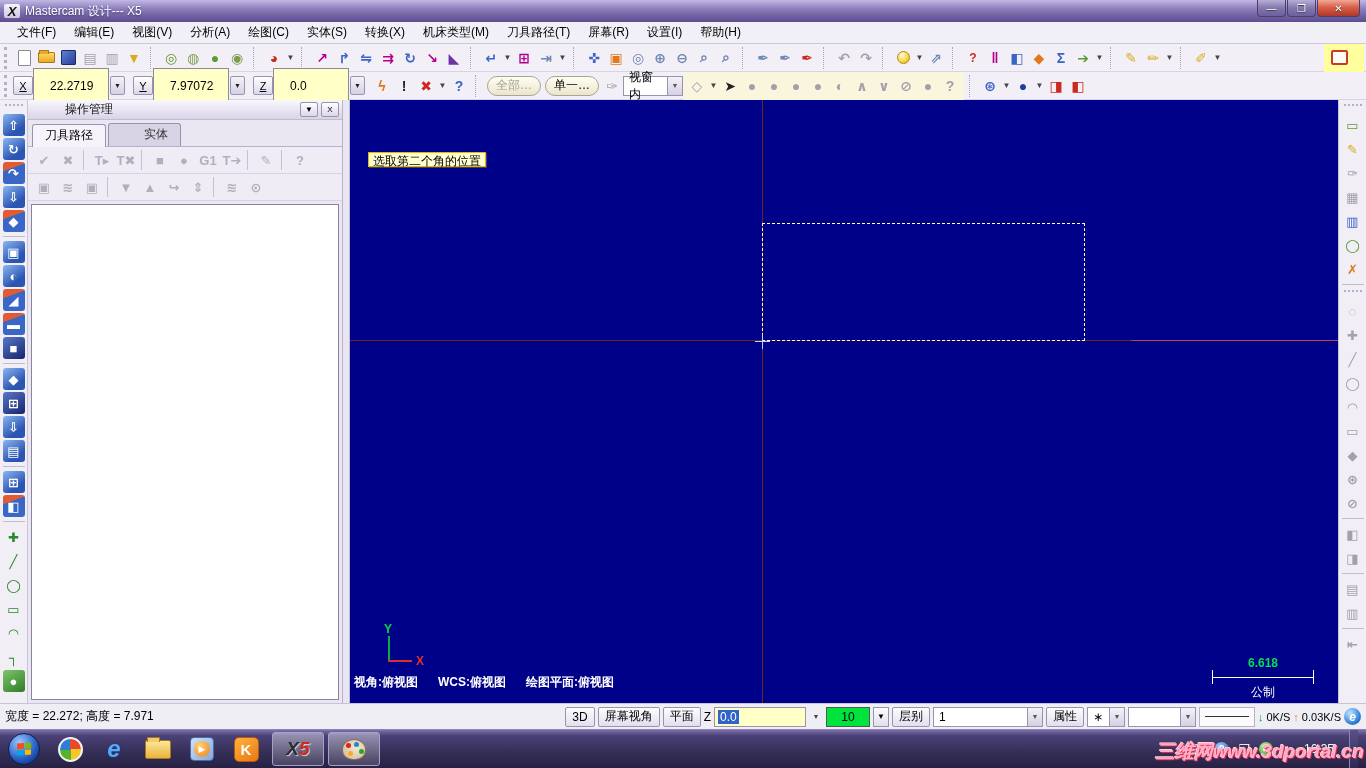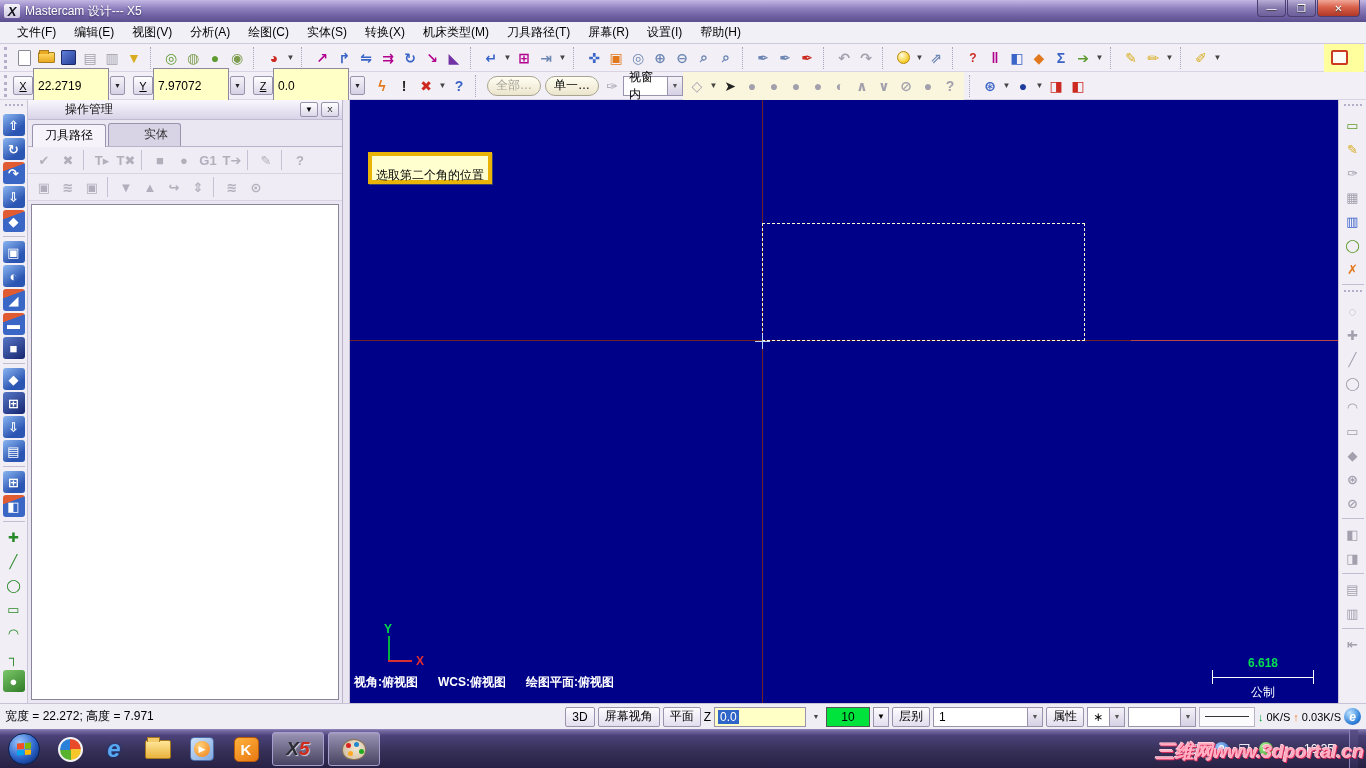--- a/index.html
+++ b/index.html
@@ -41,21 +41,21 @@
   .ic-folder::before { content:""; position:absolute; top:-3px; left:0; width:8px; height:3px; background:#e9a922; border:1px solid #a87c1c; border-bottom:none; }
   .ic-floppy { width:15px; height:15px; background:linear-gradient(135deg,#5f7fd8,#273f96); border:1px solid #1c2a66; border-radius:1px; }
   .ic-bulb { width:13px; height:13px; border-radius:50%; background:radial-gradient(circle at 35% 30%,#fffce0,#f7cc2a 70%,#d8a410); border:1px solid #b8880c; }
   .cap-wrap { margin-left:auto; background:#ffff9e; height:28px; display:flex; align-items:center; padding:0 14px 0 4px; }
   .ic-cap { width:17px; height:15px; border:2px solid #cc3a22; background:#fdfdf4; border-radius:2px; }
 
   
   .lblbtn { width:20px; height:19px; border:1px solid #9a93ad; border-radius:2px; background:linear-gradient(#ffffff,#dcd7e9);
     display:inline-flex; align-items:center; justify-content:center; font-size:11px; text-decoration:underline; flex:none; }
   .coord-input { width:76px; height:35px; background:#ffffc6; border:1px solid #8d8aa0; display:inline-flex; align-items:center;
-    padding:0 4px; font-size:12px; flex:none; }
+    padding:0 16px; font-size:12px; flex:none; }
   .ddbtn { width:15px; height:19px; border:1px solid #9a93ad; background:linear-gradient(#f4f2f8,#d6d0e4);
     display:inline-flex; align-items:center; justify-content:center; font-size:7px; color:#222; flex:none; margin-left:1px; border-radius:2px; }
   .selbtn { height:20px; padding:0 8px; border:1px solid #aaa492; background:linear-gradient(#fffef2,#ece5cd);
     display:inline-flex; align-items:center; font-size:12px; border-radius:10px; flex:none; margin:0 2px; }
   .selbtn.disabled { color:#a39f93; }
   .combo { height:20px; background:#fff; border:1px solid #9a93ad; display:inline-flex; align-items:center; font-size:12px; flex:none; }
   .combo .val { padding:0 5px; flex:1; }
   .combo .cdd { width:15px; height:100%; background:linear-gradient(#f4f2f8,#d6d0e4); border-left:1px solid #9a93ad;
     display:inline-flex; align-items:center; justify-content:center; font-size:7px; color:#555; }
   .selzone { background:#faf6de; height:28px; display:flex; align-items:center; padding:0 3px; }
@@ -89,22 +89,22 @@
   .tab.inactive { background:#d9d3e6; color:#333;padding-left:35px; }
   .oprow { height:27px; display:flex; align-items:center; padding:0 4px; border-bottom:1px solid #d9d4e3; background:#efecf5; }
   .opi { width:24px; height:22px; display:inline-flex; align-items:center; justify-content:center; font-size:13px; font-weight:bold; color:#b2afbc; flex:none; }
   .opsep { width:4px; height:20px; border-left:1px solid #c6c0d4; margin:0 3px; }
   .panel-content { flex:1; background:#fff; border:1px solid #8b859c; margin:3px; }
 
   .splitter { width:7px; background:#e9e5f1; border-right:1px solid #c2bcd2; }
 
   
   .canvas { flex:1; position:relative; background:#000189; overflow:hidden; }
-  .prompt-tip { position:absolute; left:18px; top:52px; background:#ffffcf; border:4px solid #eab308;
-    box-shadow:1px 1px 0 rgba(90,90,90,.7); font-size:12px; color:#000; padding:12px 4px; height:15px; line-height:14px; }
+  .prompt-tip { position:absolute; left:18px; top:52px; background:#ffffcf; border:1px solid #eab308;
+    box-shadow:1px 1px 0 rgba(90,90,90,.7); font-size:12px; color:#000; padding:1px 4px; height:15px; line-height:14px; }
   .vline { position:absolute; left:412px; top:0; width:1px; height:100%; background:#6e2424; }
   .hline { position:absolute; left:0; top:240px; height:1px; width:100%; background:#6e2424; }
   .hline-bright { position:absolute; left:781px; top:240px; height:1px; width:209px; background:#b84848; }
   .sel-rect { position:absolute; left:412px; top:123px; width:323px; height:118px; border:1px dashed #ffffd2; }
   .cursor-x { position:absolute; left:405px; top:241px; width:15px; height:1px; background:#b8d4ff; }
   .cursor-y { position:absolute; left:412px; top:234px; width:1px; height:15px; background:#b8d4ff; }
   .axis { position:absolute; left:30px; top:524px; width:60px; height:48px; }
   .axis .ylab { position:absolute; left:4px; top:-2px; color:#00d84a; font-weight:bold; font-size:12px; }
   .axis .yline { position:absolute; left:8px; top:12px; width:2px; height:24px; background:#00b040; }
   .axis .xline { position:absolute; left:8px; top:36px; width:24px; height:2px; background:#d83030; }

